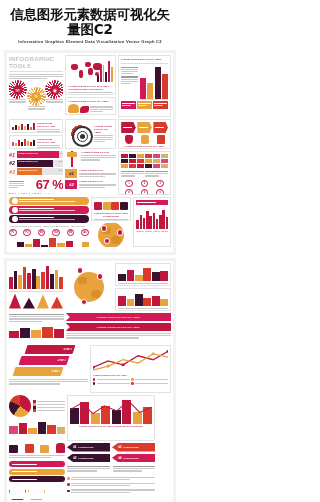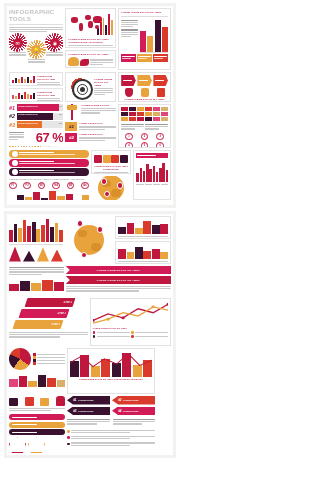--- a/index.html
+++ b/index.html
@@ -110,20 +110,24 @@
 
   .swatch{height:4px;}
   .legdot{width:2.6px;height:2.6px;border-radius:50%;flex:none;}
   .sq{width:3px;height:3px;flex:none;}
 </style>
 </head>
 <body>
 
 <div class="page">
 
+  <div class="hdr">
+    <h1>信息图形元素数据可视化矢量图C2</h1>
+    <h2>Information Graphics Element Data Visualization Vector Graph C2</h2>
+  </div>
 
   <div class="sheet sheetA">
    <div class="inner">
 
     <div class="row" style="height:62px;">
 
       <div class="plain" style="width:58px;">
         <div class="bigtitle">INFOGRAPHIC</div>
         <div class="bigtitle">TOOLS</div>
         <div class="rule"></div>
@@ -340,21 +344,21 @@
         </div>
         <div class="rank">
           <div class="rnum" style="color:#e8722a">#3</div>
           <div class="rbarwrap">
             <div class="rbar" style="width:55%;background:#e8722a"></div>
             <div class="rlab">LOREM IPSUM DOLOR</div>
             <div class="rpct">55%</div>
           </div>
         </div>
 
-        <div style="display:flex;align-items:flex-start;gap:12px;margin-top:3px;">
+        <div style="display:flex;align-items:center;gap:12px;margin-top:3px;">
           <div style="flex:1;">
             <div class="tl d"></div>
                 <div class="tl"></div>
             <div class="tl"></div>
                 <div class="tl" style="width:60%"></div>
           </div>
           <div class="bigpct">67 %</div>
         </div>
         <div class="people" style="color:#e8a33d;margin-top:2px;">
           <span class="pp"></span>

